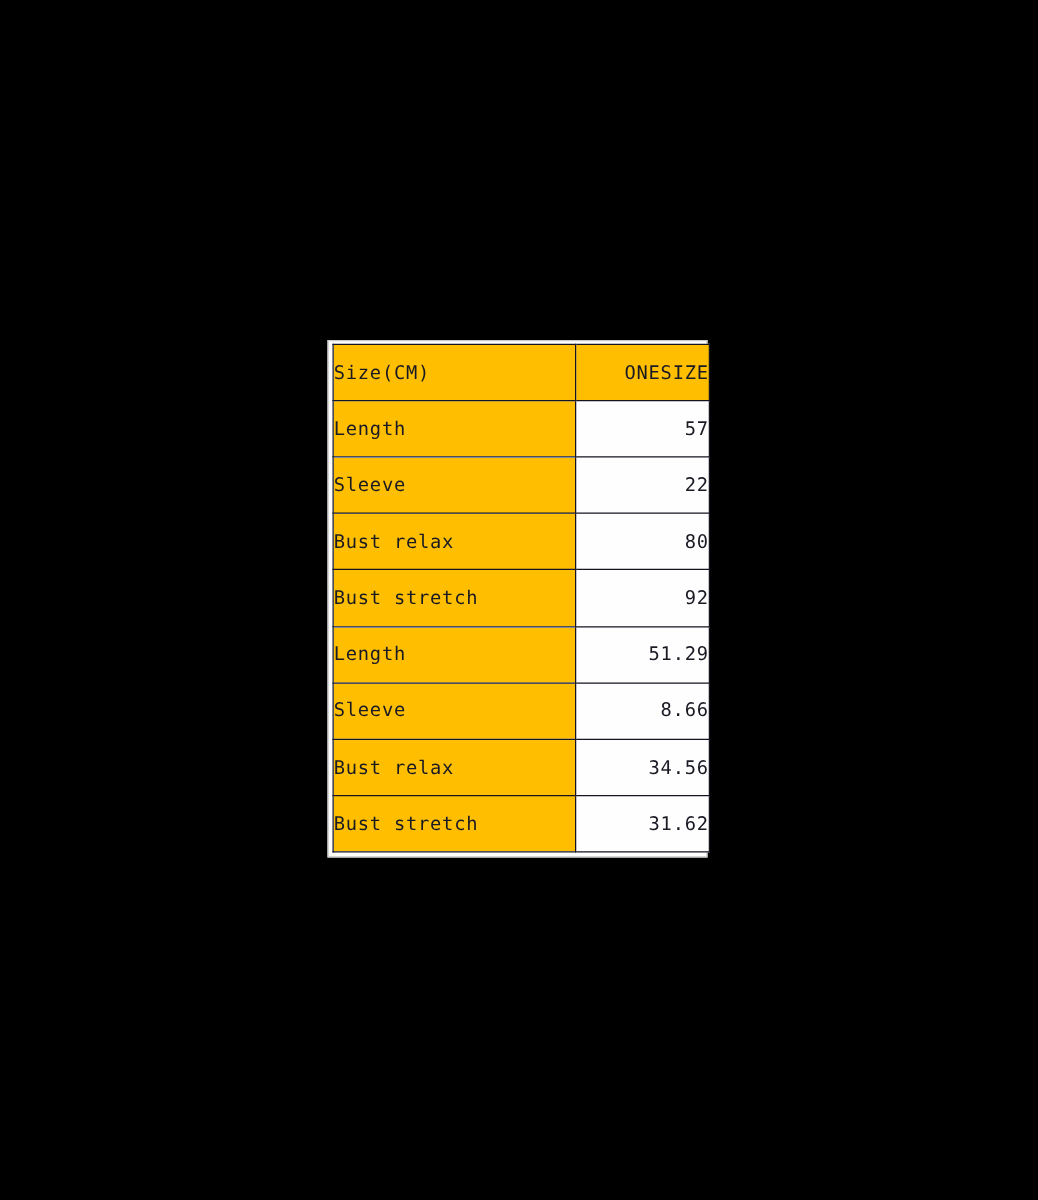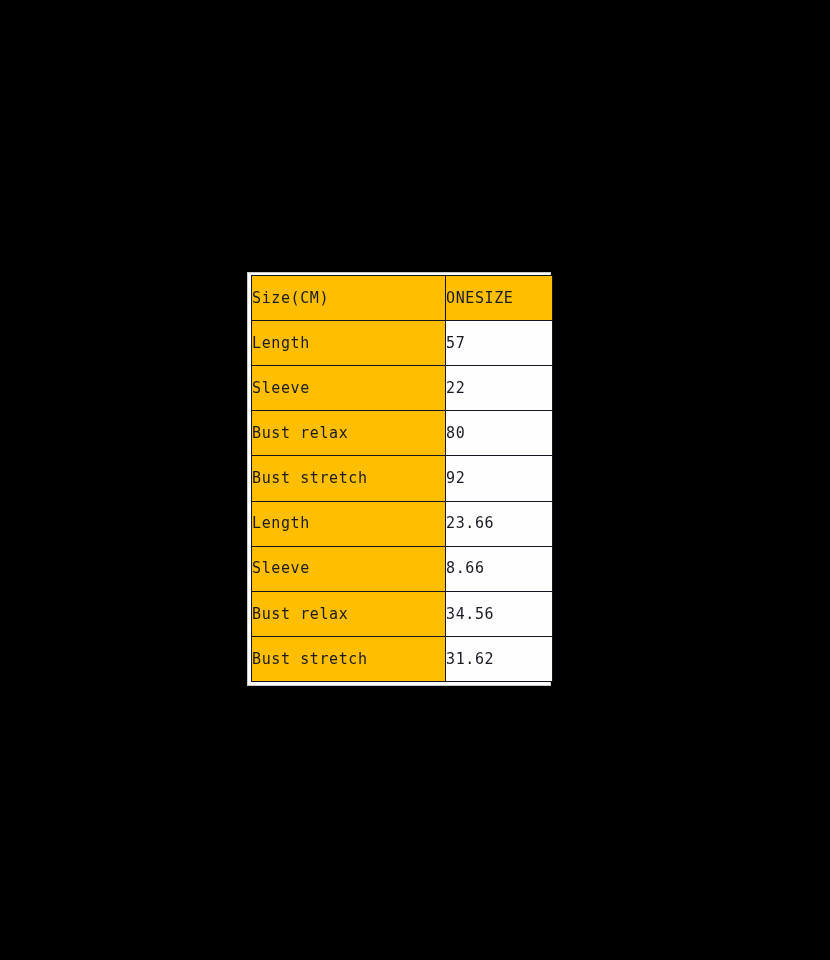--- a/index.html
+++ b/index.html
@@ -12,21 +12,21 @@
     width: 830px;
     height: 960px;
     position: relative;
     overflow: hidden;
     font-family: "DejaVu Sans Mono", "Liberation Mono", monospace;
   }
 
   
   #size-chart-frame {
     position: absolute;
-    left: 247px;
+    left: 262px;
     top: 272px;
     width: 304px;
     height: 414px;
     box-sizing: border-box;
     border: 1px solid #c9c9c9;
     background: #ffffff;
     padding: 2px 2px 3px 3px;
   }
 
   table.size-table {
@@ -55,21 +55,21 @@
     width: 193px;
     background: #ffbf00;
     text-align: left;
     padding-left: 6px;
   }
 
   
   td.value-cell {
     width: 106px;
     background: #fefefe;
-    text-align: left;
+    text-align: right;
   }
 
   
   tr.header-row td.value-cell {
     background: #ffbf00;
   }
 </style>
 </head>
 <body>
 
@@ -98,21 +98,21 @@
       </tr>
 
       <tr>
         <td class="label-cell">Bust stretch</td>
         <td class="value-cell">92</td>
       </tr>
 
 
       <tr>
         <td class="label-cell">Length</td>
-        <td class="value-cell">23.66</td>
+        <td class="value-cell">51.29</td>
       </tr>
 
       <tr>
         <td class="label-cell">Sleeve</td>
         <td class="value-cell">8.66</td>
       </tr>
 
       <tr>
         <td class="label-cell">Bust relax</td>
         <td class="value-cell">34.56</td>

